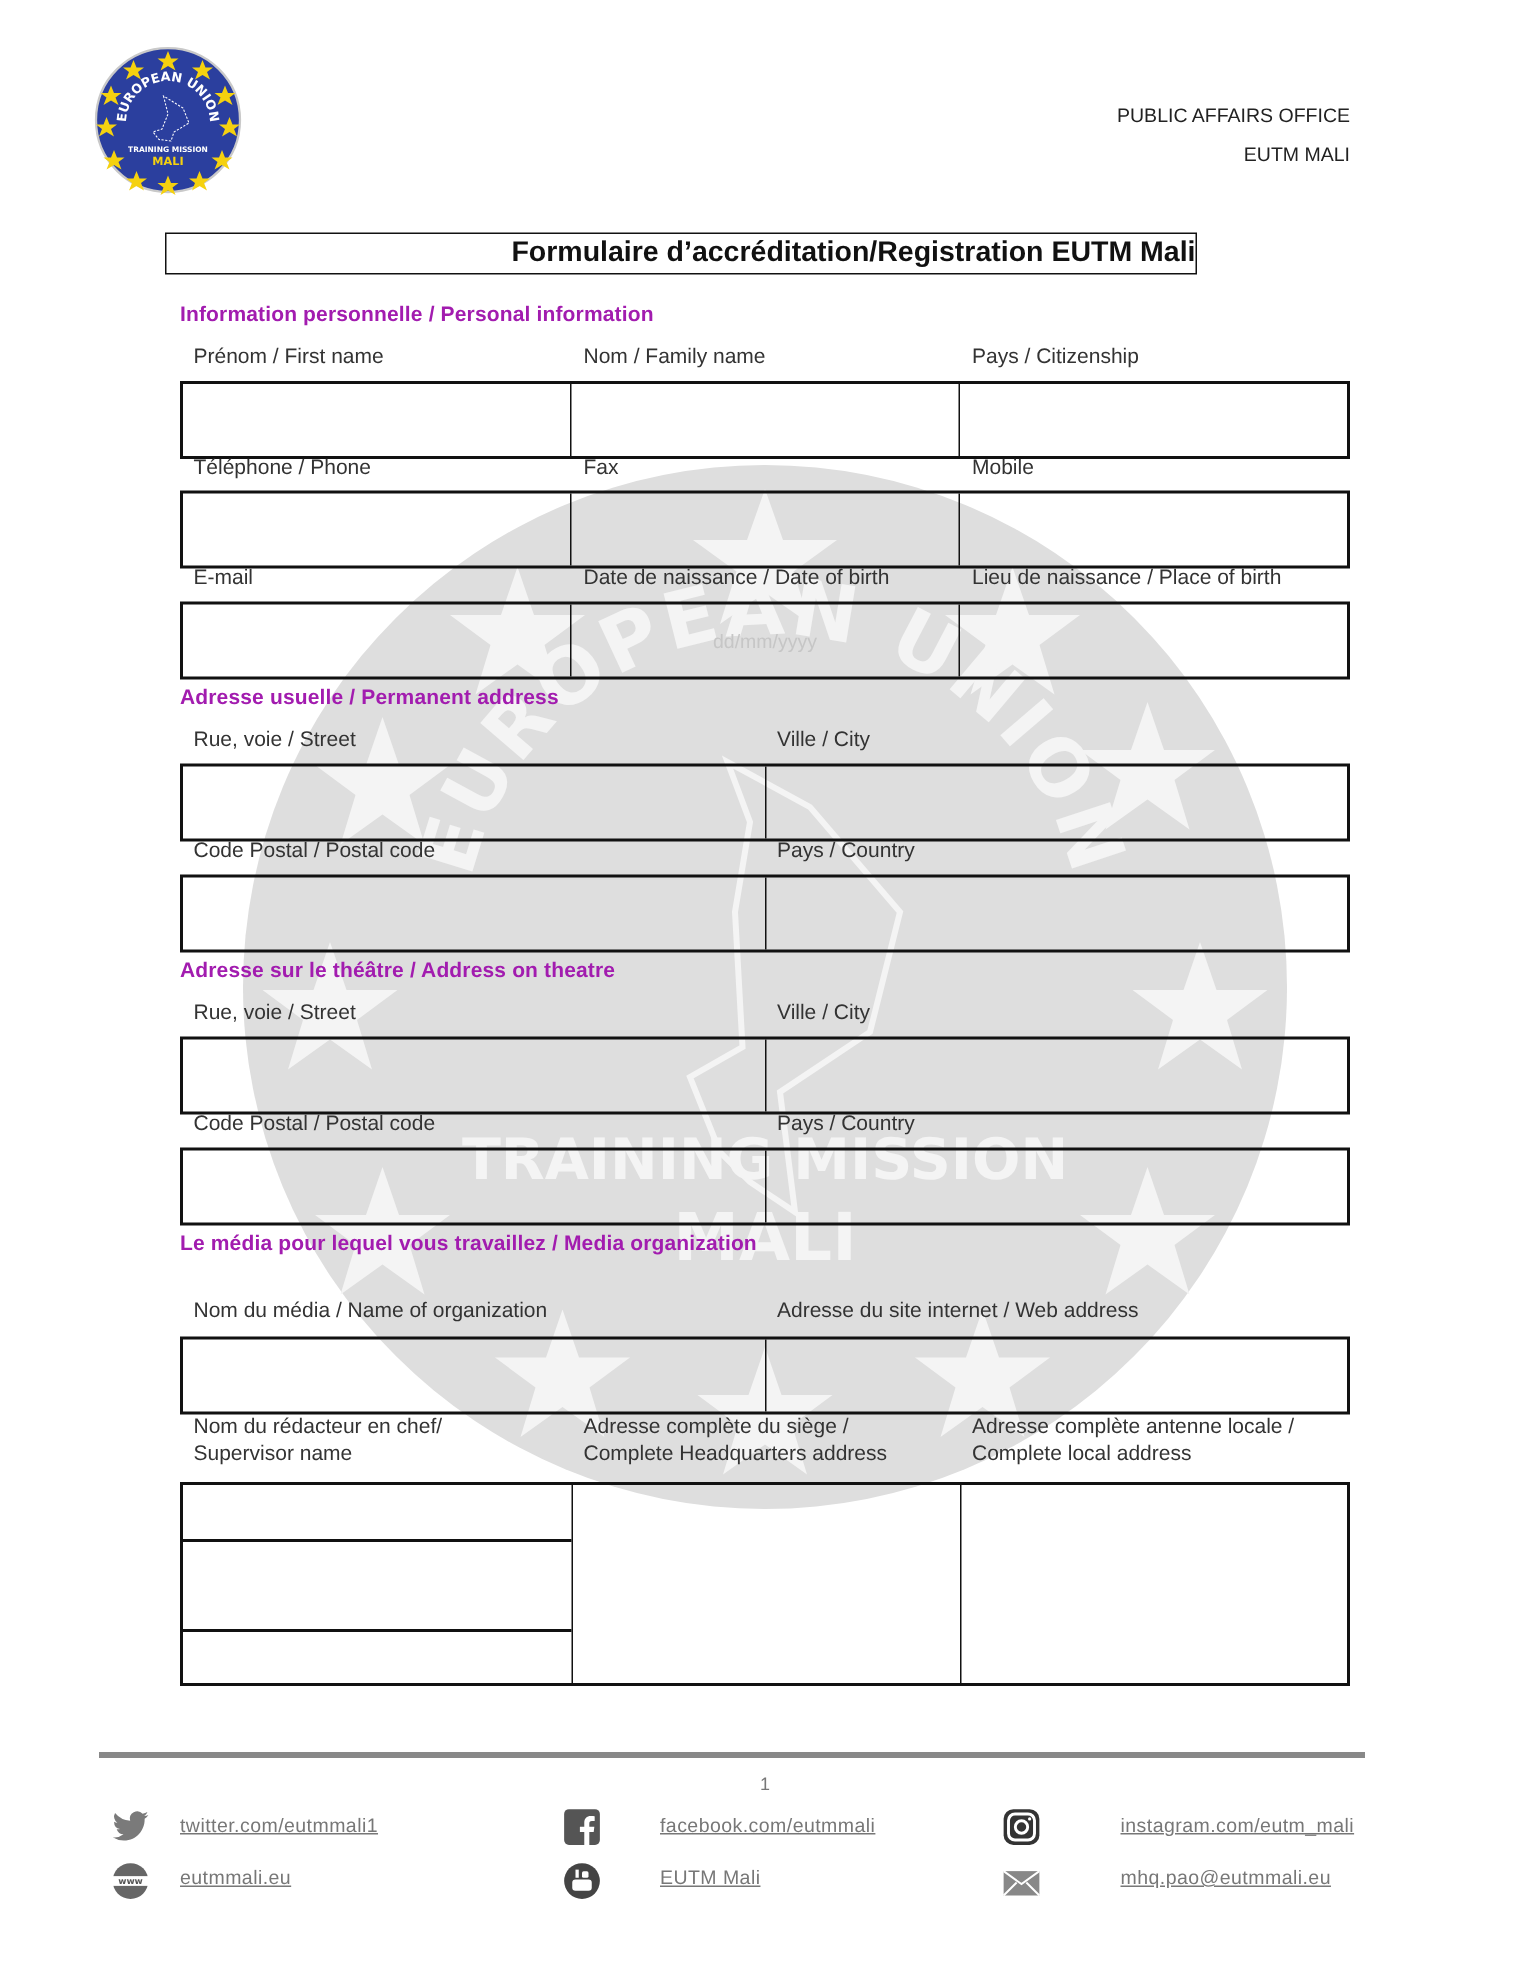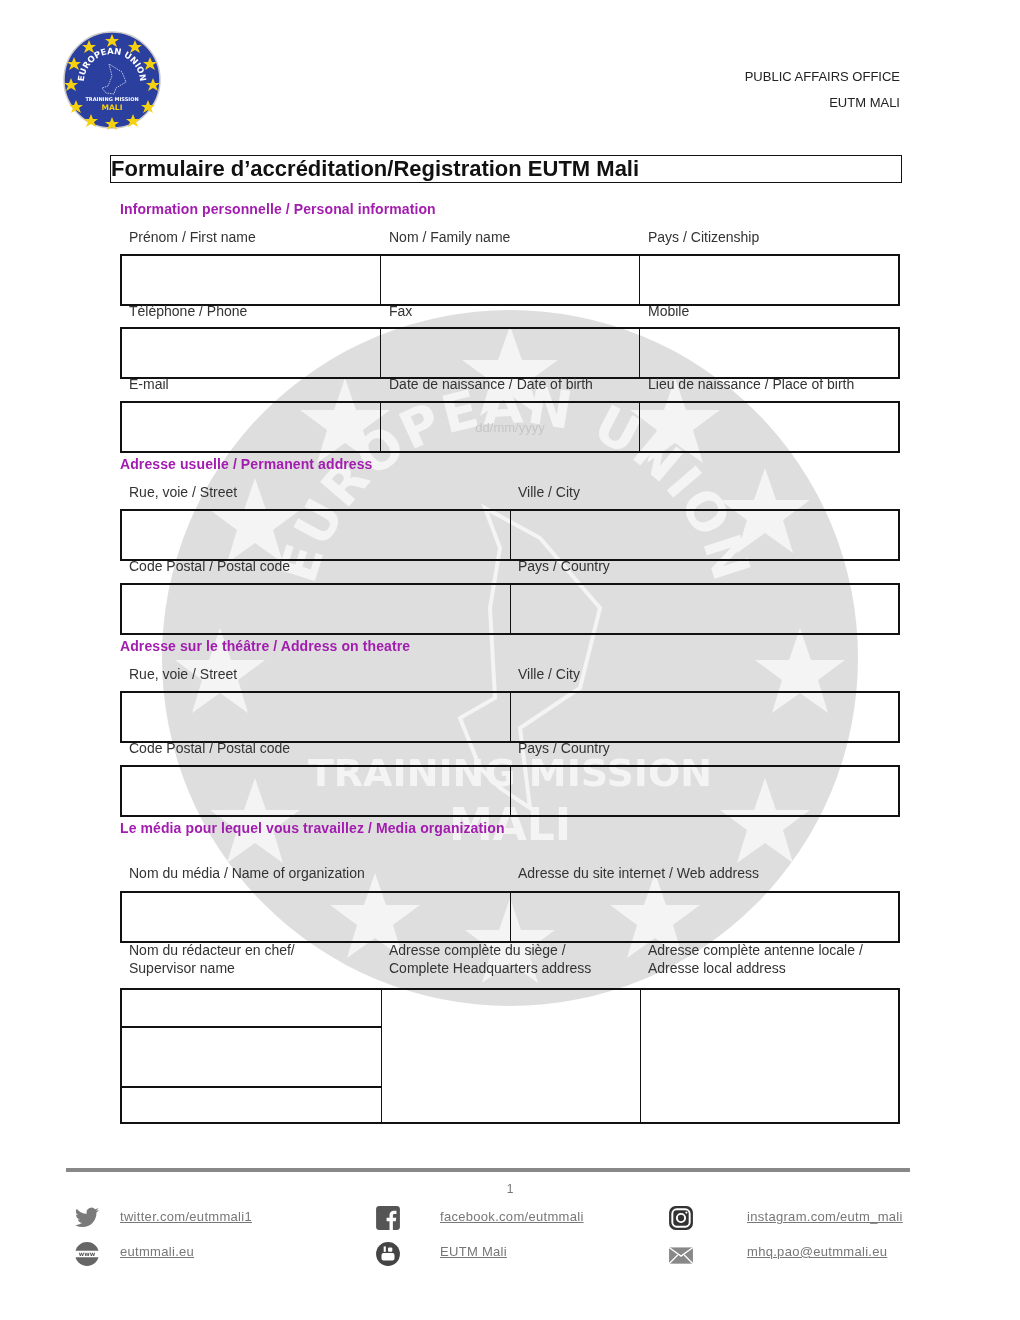--- a/index.html
+++ b/index.html
@@ -2,22 +2,22 @@
 <html><head>
   <meta charset="utf-8">
   <style>
     html, body { margin: 0; padding: 0; background: #ffffff; }
     body { width: 1020px; height: 1320px; position: relative; overflow: hidden;
            font-family: "Liberation Sans", sans-serif; color: #222; }
     .abs { position: absolute; }
     .watermark { position: absolute; left: 160px; top: 308px; width: 700px; height: 700px; }
     .logo { left: 62px; top: 30px; width: 100px; height: 100px; }
     .office { right: 120px; font-size: 13px; color: #222; text-align: right; }
-    .title-box { left: 110px; top: 155px; width: 792px; height: 28px; border: 1.5px solid #111;
-                 box-sizing: border-box; text-align: left; font-weight: bold; font-size: 22px;
+    .title-box { left: 110px; top: 155px; width: 688px; height: 28px; border: 1.5px solid #111;
+                 box-sizing: border-box; text-align: right; font-weight: bold; font-size: 19px;
                  line-height: 26px; color: #111; }
     .section { left: 120px; font-weight: bold; font-size: 14px; color: #a21caf; letter-spacing: 0.1px; }
     .label { font-size: 14px; color: #333; line-height: 18px; }
     .row { position: absolute; left: 120px; width: 780px; height: 52px; border: 2px solid #111;
            box-sizing: border-box; display: flex; }
     .row .cell { flex: 1; border-left: 1.3px solid #111; position: relative; }
     .row .cell:first-child { border-left: none; }
     .row input { position: absolute; inset: 0; width: 100%; height: 100%; border: none;
                  background: transparent; outline: none; font-family: "Liberation Sans", sans-serif;
                  font-size: 13px; text-align: center; box-sizing: border-box; }
@@ -201,21 +201,21 @@
 <div class="abs label" style="left:129px; top:941px;">
   <div>Nom du rédacteur en chef/</div>
   <div>Supervisor name</div>
 </div>
 <div class="abs label" style="left:389px; top:941px;">
   <div>Adresse complète du siège /</div>
   <div>Complete Headquarters address</div>
 </div>
 <div class="abs label" style="left:648px; top:941px;">
   <div>Adresse complète antenne locale /</div>
-  <div>Adresse local address</div>
+  <div>Complete local address</div>
 </div>
 
 <div class="bottom-grid">
   <div class="vline" style="left:259px;"></div>
   <div class="vline" style="left:518px;"></div>
   <div class="hline" style="top:36px;"></div>
   <div class="hline" style="top:96px;"></div>
   <input style="left: 0px; top: 0px; width: 259px; height: 36px;">
   <input style="left: 0px; top: 98px; width: 259px; height: 34px;">
   <textarea style="left: 262px; top: 0px; width: 254px; height: 132px;"></textarea>

